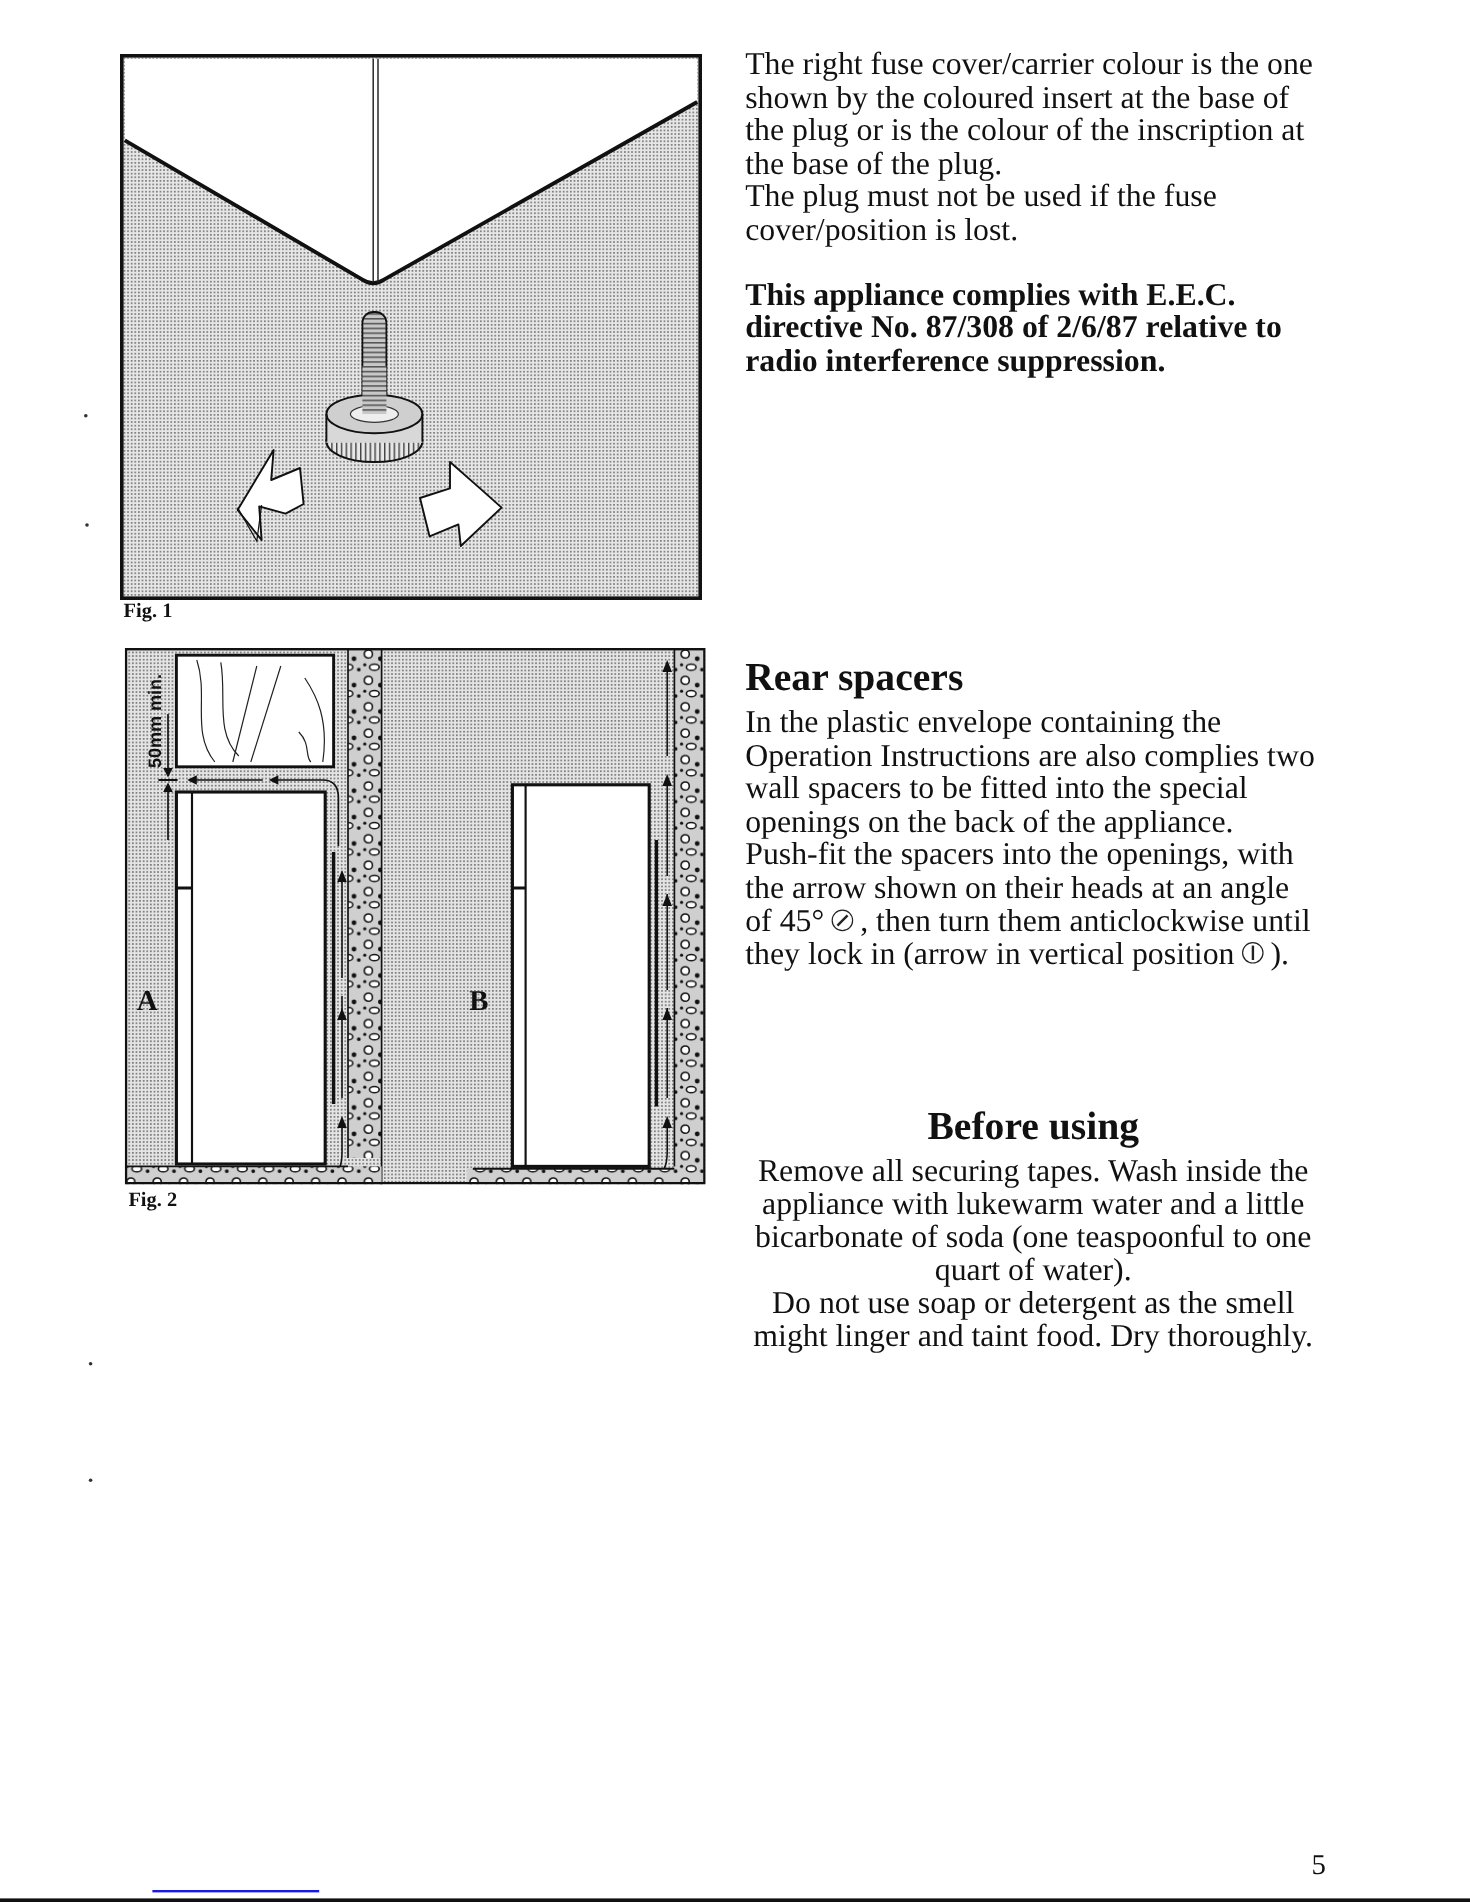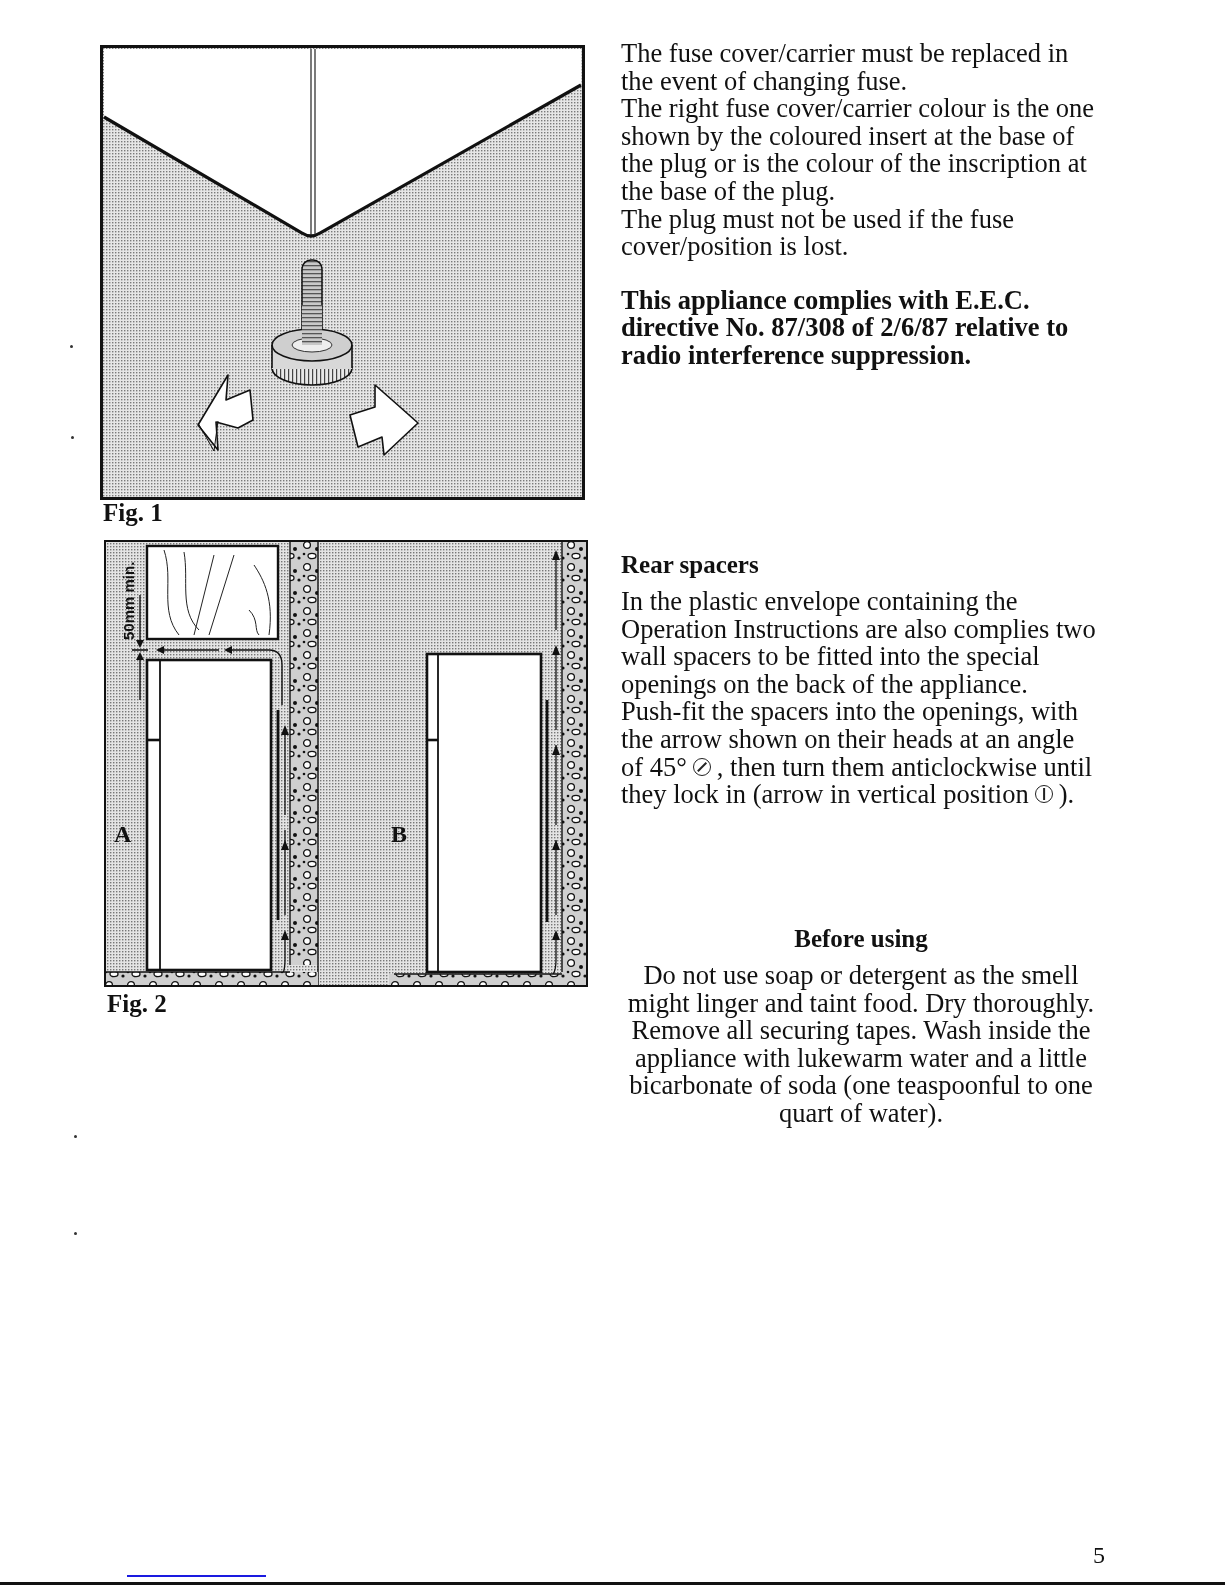--- a/index.html
+++ b/index.html
@@ -1,26 +1,26 @@
 <!DOCTYPE html>
 <html><head>
 <meta charset="utf-8">
 <style>
   html, body { margin: 0; padding: 0; background: #ffffff; }
   body { width: 1225px; height: 1585px; position: relative; overflow: hidden;
          font-family: "DejaVu Serif", "Liberation Serif", serif; color: #111; }
   .fig { position: absolute; }
   .fig svg { display: block; }
   .caption { position: absolute; font-family: "Liberation Serif", serif; font-weight: bold;
-             font-size: 25px; color: #111; }
+             font-size: 17px; color: #111; }
   .col { position: absolute; left: 621px; width: 480px;
          font-family: "Liberation Serif", serif; font-size: 26.5px; line-height: 27.6px; color: #111; }
   .col p { margin: 0; }
   .bold { font-weight: bold; }
-  h2 { margin: 0; font-family: "Liberation Serif", serif; font-weight: bold; font-size: 25px; line-height: 34px; color: #111; }
+  h2 { margin: 0; font-family: "Liberation Serif", serif; font-weight: bold; font-size: 33px; line-height: 34px; color: #111; }
   .sym { display: inline-block; width: 18px; height: 18px; border: 1.4px solid #222; border-radius: 50%;
          position: relative; vertical-align: 0px; margin: 0 6px; box-sizing: border-box; }
   .sym .ar { position: absolute; left: 50%; top: 50%; width: 1.8px; height: 12px; background: #222;
              transform-origin: center; }
   .page-num { position: absolute; left: 1093px; top: 1542px; font-family: "Liberation Serif", serif; font-size: 24px; }
   .bottom-rule { position: absolute; left: 0; top: 1582px; width: 1225px; height: 3px; background: #111; }
   .blue-line { position: absolute; left: 127px; top: 1575px; width: 139px; height: 1.5px; background: #1a1ae0; }
   .dot { position: absolute; width: 3px; height: 3px; background: #333; border-radius: 50%; }
 </style>
 </head>
@@ -150,36 +150,35 @@
       <rect x="285" y="434" width="199" height="13" fill="url(#stone)"></rect>
       <line x1="290" y1="434" x2="458" y2="434" stroke="#111" stroke-width="1.6"></line>
       <text x="287" y="302" font-family="Liberation Serif, serif" font-weight="bold" font-size="24" fill="#111">B</text>
     </g>
     <rect x="1" y="1" width="482" height="445" fill="none" stroke="#111" stroke-width="2"></rect>
   </svg>
 </div>
 <div class="caption" style="left:107px; top:990px;">Fig. 2</div>
 
 <div class="col" style="top:40px;">
-  <p>The fuse cover/carrier must be replaced in the event of changing fuse.</p>
   <p>The right fuse cover/carrier colour is the one shown by the coloured insert at the base of the plug or is the colour of the inscription at the base of the plug.</p>
   <p>The plug must not be used if the fuse cover/position is lost.</p>
   <p class="bold" style="margin-top:26px; width:460px;">This appliance complies with E.E.C. directive No. 87/308 of 2/6/87 relative to radio interference suppression.</p>
 </div>
 
 <div class="col" style="top:548px;">
   <h2 style="margin-bottom:6px;">Rear spacers</h2>
   <p>In the plastic envelope containing the Operation Instructions are also complies two wall spacers to be fitted into the special openings on the back of the appliance.</p>
   <p><span>Push-fit the spacers into the openings, with the arrow shown on their heads at an angle of 45°</span><span class="sym"><span class="ar" style="transform: translate(-50%,-50%) rotate(45deg);"></span></span><span>, then turn them anticlockwise until they lock in (arrow in vertical position</span><span class="sym"><span class="ar" style="transform: translate(-50%,-50%);"></span></span><span>).</span></p>
 </div>
 
 <div class="col" style="top:922px;text-align:center;">
   <h2 style="margin-bottom:6px;">Before using</h2>
+  <p>Remove all securing tapes. Wash inside the appliance with lukewarm water and a little bicarbonate of soda (one teaspoonful to one quart of water).</p>
   <p>Do not use soap or detergent as the smell might linger and taint food. Dry thoroughly.</p>
-  <p>Remove all securing tapes. Wash inside the appliance with lukewarm water and a little bicarbonate of soda (one teaspoonful to one quart of water).</p>
 </div>
 
 <div class="dot" style="left:70px; top:345px;"></div>
 <div class="dot" style="left:71px; top:436px;"></div>
 <div class="dot" style="left:74px; top:1135px;"></div>
 <div class="dot" style="left:74px; top:1232px;"></div>
 
 <div class="page-num">5</div>
 <div class="blue-line"></div>
 <div class="bottom-rule"></div>

